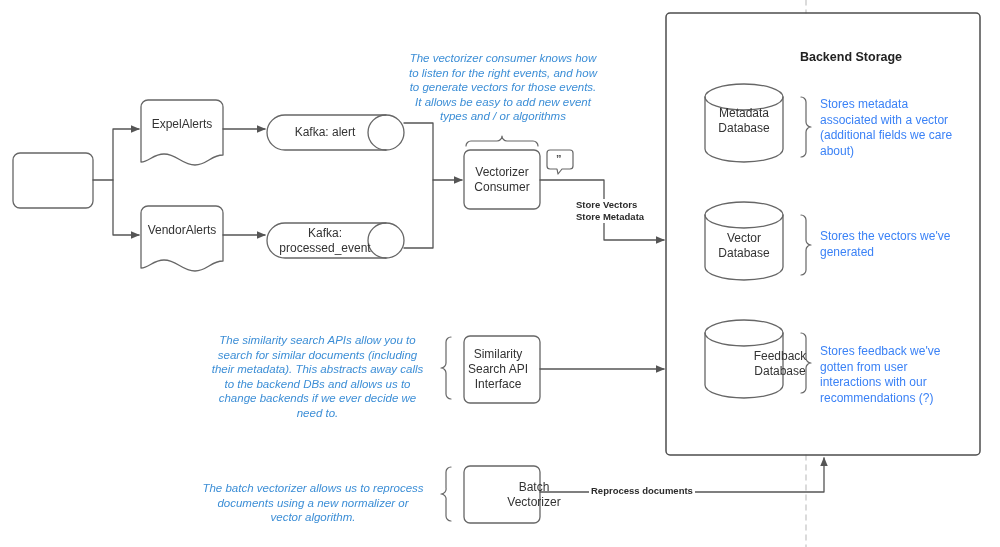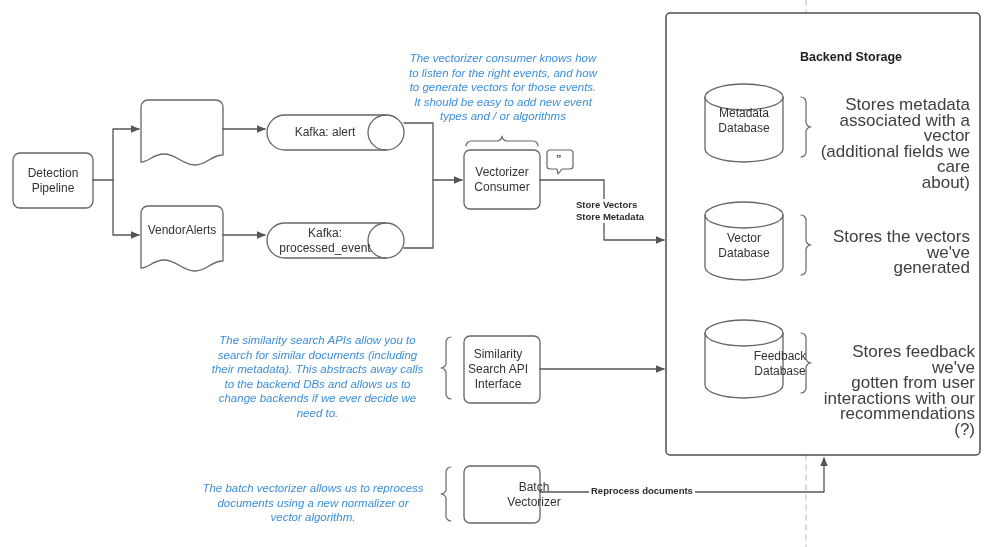--- a/index.html
+++ b/index.html
@@ -27,24 +27,24 @@
     position:absolute;
     color:#3c8ed6;
     font-style:italic;
     font-size:11.5px;
     line-height:14.5px;
     text-align:center;
     white-space:pre-line;
   }
   .desc{
     position:absolute;
-    color:#404040;
-    font-size:17px;
+    color:#3b82f6;
+    font-size:12px;
     line-height:15.5px;
-    text-align:right;
+    text-align:left;
     white-space:pre-line;
   }
   .edge-label{
     position:absolute;
     color:#2b2b2b;
     font-size:9.5px;
     font-weight:bold;
     line-height:12px;
     white-space:pre-line;
     background:#ffffff;
@@ -142,23 +142,22 @@
 
       <path d="M540,180 H604 V240 H664" marker-end="url(#arrow)" stroke="#555555"></path>
 
       <path d="M540,369 H664" marker-end="url(#arrow)" stroke="#555555"></path>
 
       <path d="M540,492 H824 V458" marker-end="url(#arrow)" stroke="#555555"></path>
 
     </g>
   </svg>
 
-  <div class="node-label" style="left:13px;top:153px;width:80px;height:55px;">Detection
-Pipeline</div>
-
+
+  <div class="node-label" style="left:141px;top:104px;width:82px;height:40px;">ExpelAlerts</div>
 
   <div class="node-label" style="left:141px;top:210px;width:82px;height:40px;">VendorAlerts</div>
 
   <div class="node-label" style="left:275px;top:115px;width:100px;height:35px;">Kafka: alert</div>
 
   <div class="node-label" style="left:269px;top:223px;width:112px;height:35px;">Kafka:
 processed_event</div>
 
   <div class="node-label" style="left:464px;top:150px;width:76px;height:59px;">Vectorizer
 Consumer</div>
@@ -177,21 +176,21 @@
 Database</div>
 
   <div class="node-label" style="left:705px;top:344px;width:78px;height:40px;padding-left:36px;">Feedback
 Database</div>
 
   <div class="title-label" style="left:666px;top:50px;width:314px;">Backend Storage</div>
 
   <div class="note" style="left:403px;top:51px;width:200px;">The vectorizer consumer knows how
 to listen for the right events, and how
 to generate vectors for those events.
-It should be easy to add new event
+It allows be easy to add new event
 types and / or algorithms</div>
 
   <div class="note" style="left:205px;top:333px;width:225px;">The similarity search APIs allow you to
 search for similar documents (including
 their metadata). This abstracts away calls
 to the backend DBs and allows us to
 change backends if we ever decide we
 need to.</div>
 
   <div class="note" style="left:196px;top:481px;width:234px;">The batch vectorizer allows us to reprocess

